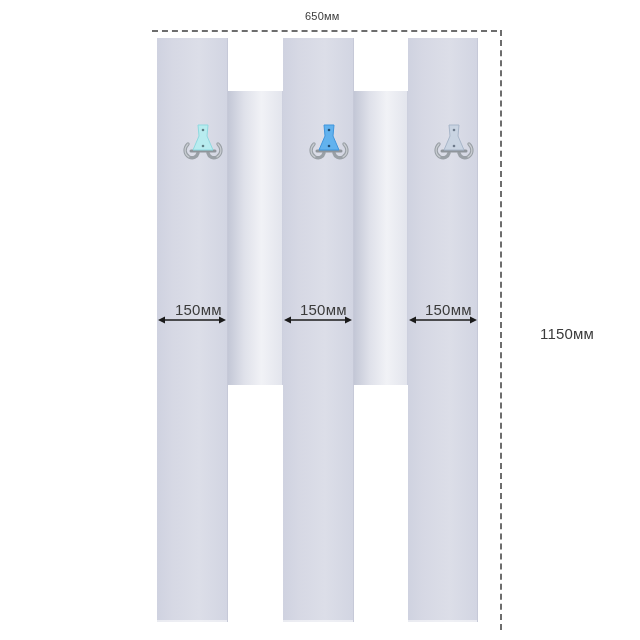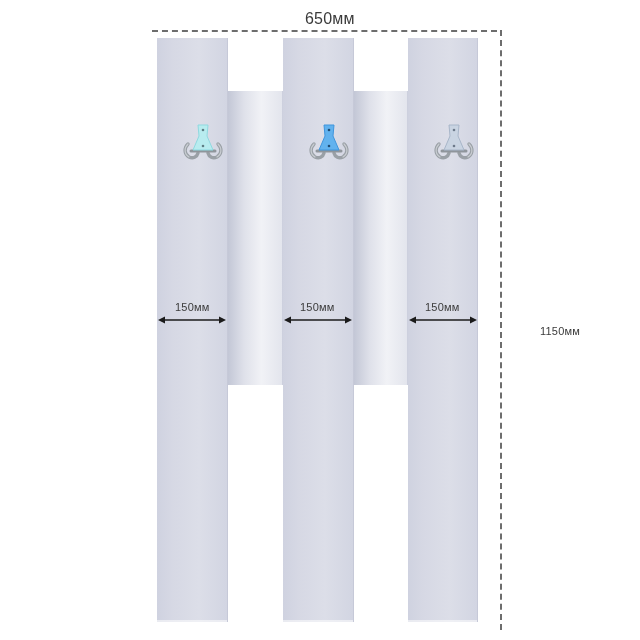--- a/index.html
+++ b/index.html
@@ -48,27 +48,27 @@
   }
   .dash-v {
     position: absolute;
     width: 0;
     border-left: 2px dashed #6d6d6d;
   }
 
   
   .dim-label {
     position: absolute;
-    font-size: 11px;
+    font-size: 15px;
     color: #3b3b3b;
     letter-spacing: 0.2px;
     white-space: nowrap;
   }
   .dim-label-top {
-    font-size: 16px;
+    font-size: 11px;
   }
 
   
   .arrow-row {
     position: absolute;
     height: 14px;
   }
   .arrow-row svg { display: block; }
 
   

